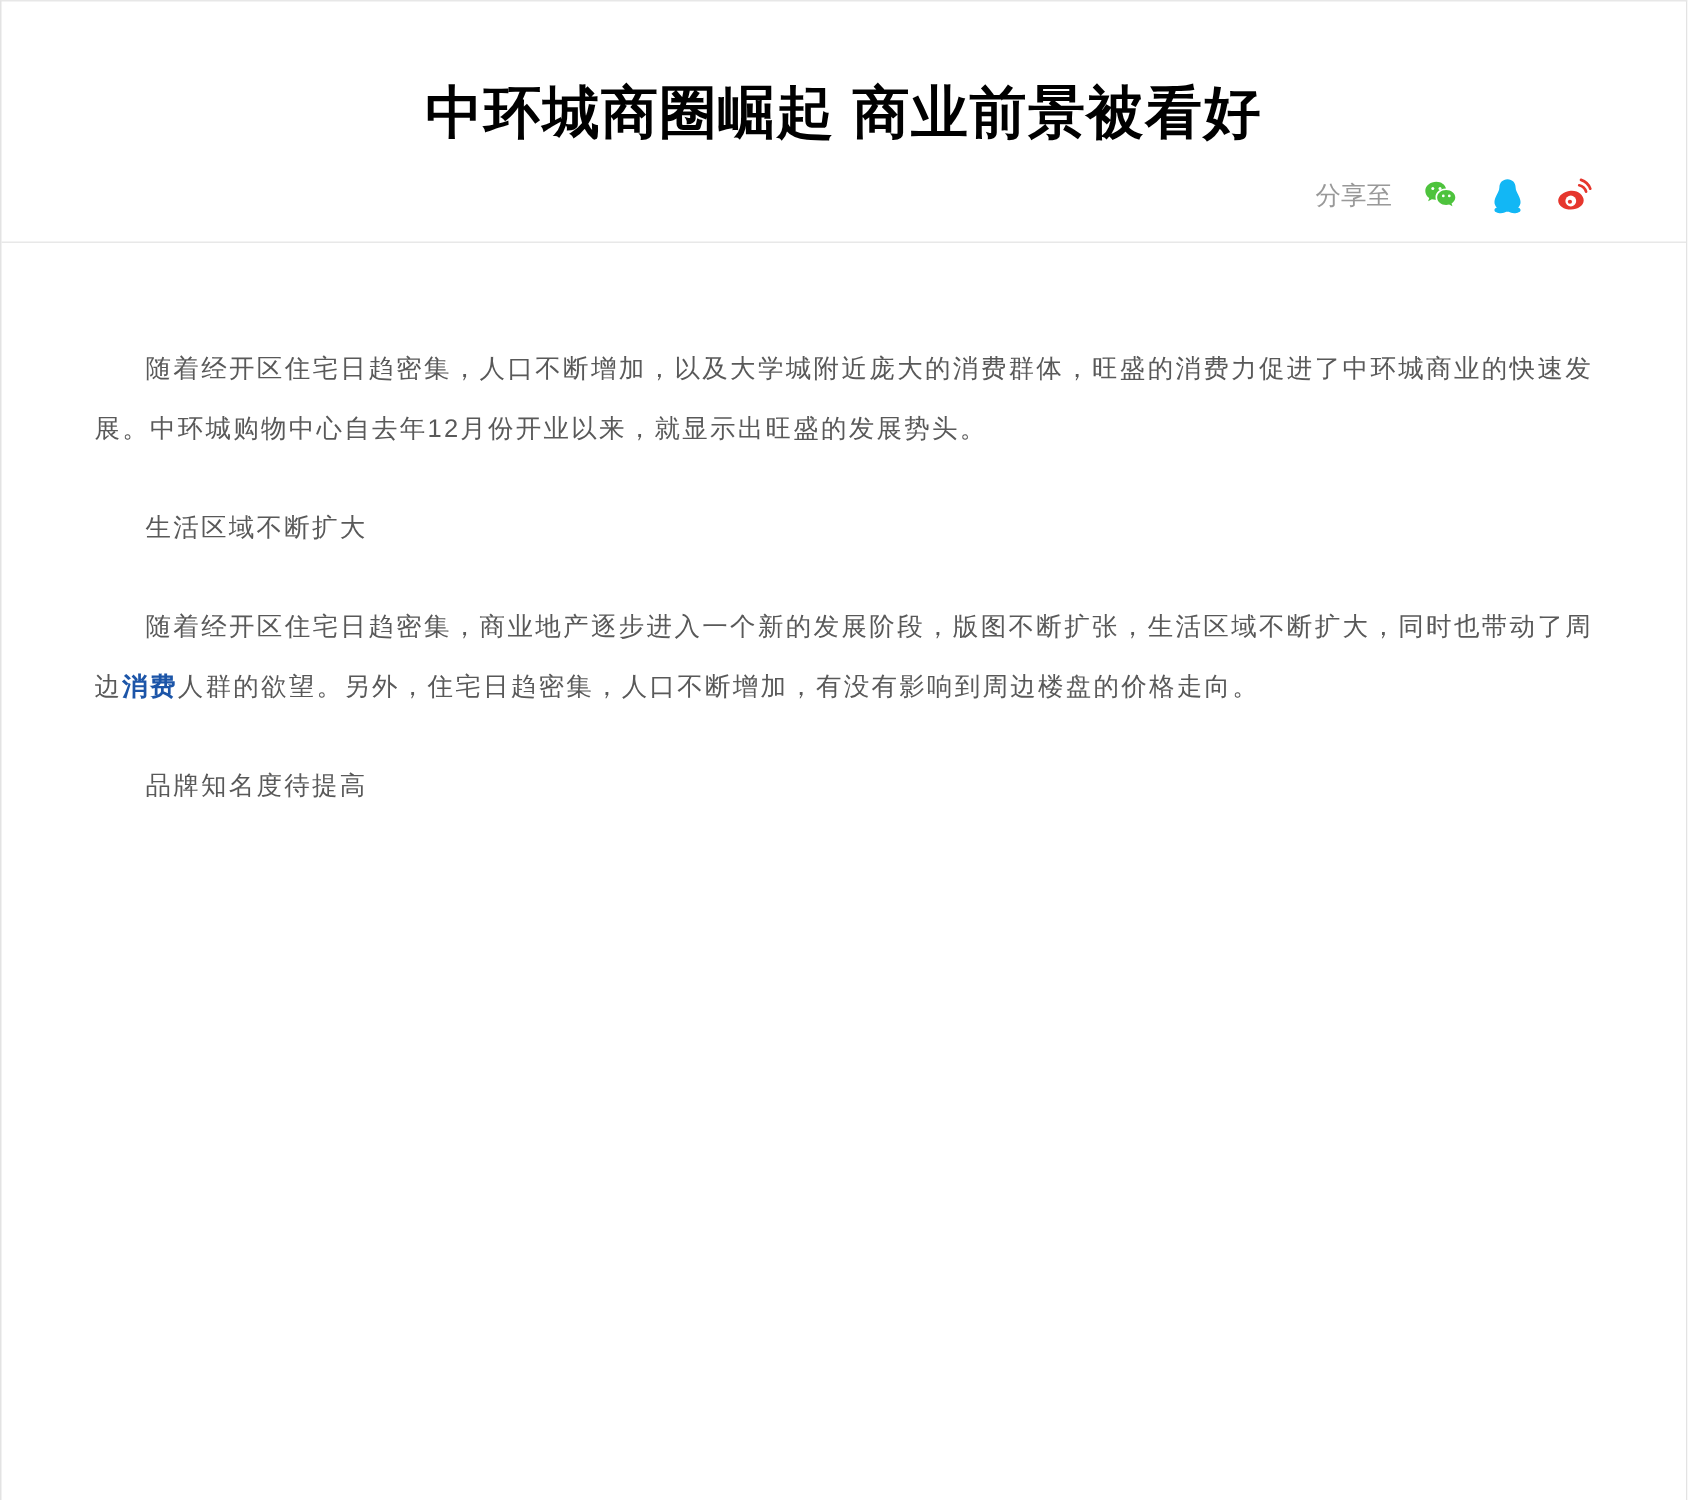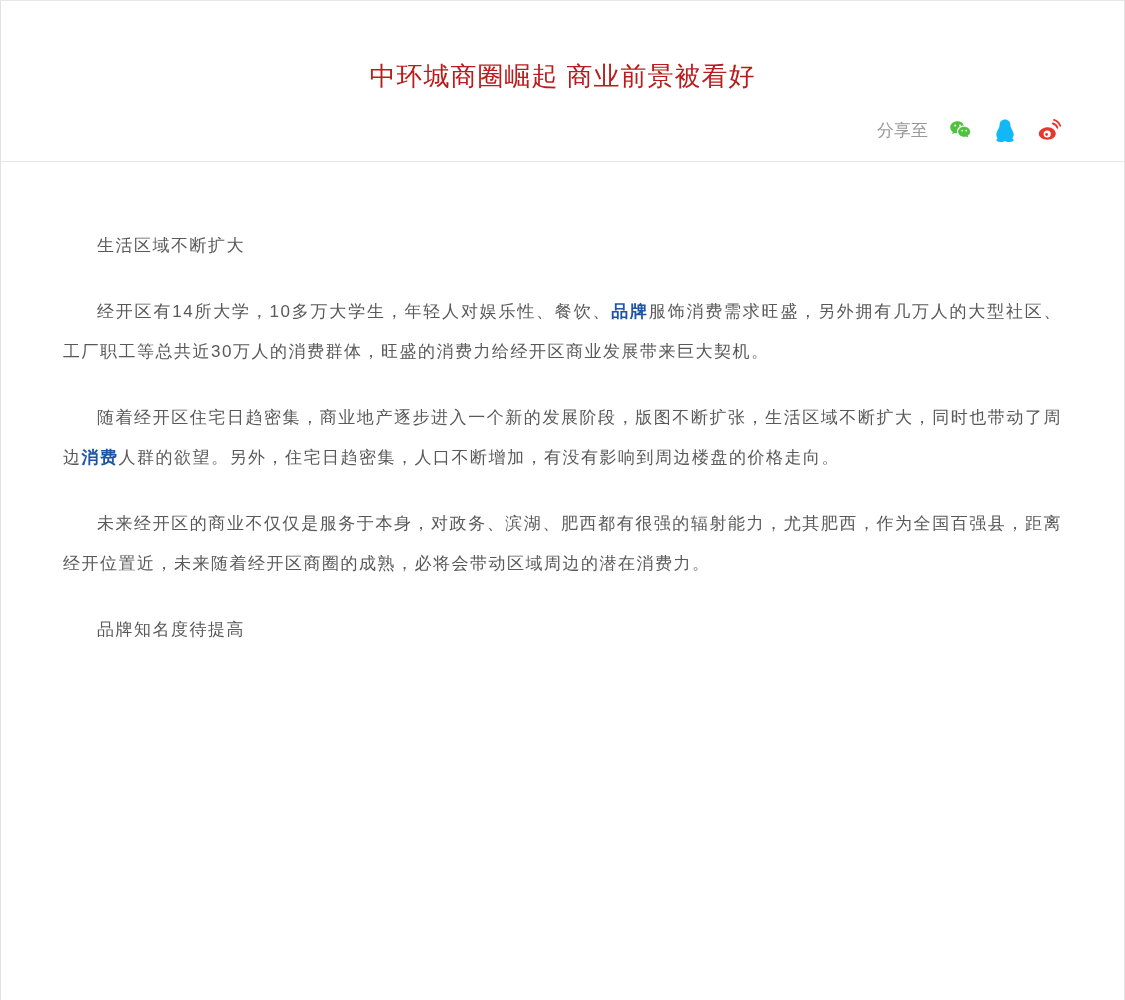--- a/index.html
+++ b/index.html
@@ -16,24 +16,24 @@
     background: #fff;
   }
   .article-header {
     padding: 54px 62px 0 62px;
     height: 161px;
     border-bottom: 1px solid #e8e8e8;
   }
   .article-title {
     margin: 0;
     text-align: center;
-    font-size: 26px;
-    font-weight: 400;
+    font-size: 38px;
+    font-weight: 700;
     line-height: 42px;
-    color: #b91c1c;
+    color: #000000;
     letter-spacing: 1px;
   }
   .share-row {
     margin-top: 20px;
     display: flex;
     justify-content: flex-end;
     align-items: center;
     gap: 18px;
   }
   .share-label {
@@ -106,21 +106,20 @@
             <circle fill="#e6362d" cx="10.6" cy="17.5" r="1.4"></circle>
             <path fill="none" stroke="#e6362d" stroke-width="1.8" stroke-linecap="round" d="M16.8 6.5a6.2 6.2 0 0 1 4.6 4.3"></path>
             <path fill="none" stroke="#e6362d" stroke-width="1.8" stroke-linecap="round" d="M18 2.9a9.8 9.8 0 0 1 6.2 5.9"></path>
           </svg>
         </span>
       </span>
     </div>
   </div>
 
   <div class="article-body">
+    <p>随着经开区住宅日趋密集，人口不断增加，以及大学城附近庞大的消费群体，旺盛的消费力促进了中环城商业的快速发展。中环城购物中心自去年12月份开业以来，就显示出旺盛的发展势头。</p>
     <p>生活区域不断扩大</p>
-    <p><span>经开区有14所大学，10多万大学生，年轻人对娱乐性、餐饮、</span><a class="keyword-link">品牌</a><span>服饰消费需求旺盛，另外拥有几万人的大型社区、工厂职工等总共近30万人的消费群体，旺盛的消费力给经开区商业发展带来巨大契机。</span></p>
     <p><span>随着经开区住宅日趋密集，商业地产逐步进入一个新的发展阶段，版图不断扩张，生活区域不断扩大，同时也带动了周边</span><a class="keyword-link">消费</a><span>人群的欲望。另外，住宅日趋密集，人口不断增加，有没有影响到周边楼盘的价格走向。</span></p>
-    <p>未来经开区的商业不仅仅是服务于本身，对政务、滨湖、肥西都有很强的辐射能力，尤其肥西，作为全国百强县，距离经开位置近，未来随着经开区商圈的成熟，必将会带动区域周边的潜在消费力。</p>
     <p>品牌知名度待提高</p>
 
   </div>
 
 </div>
 
 </body></html>

